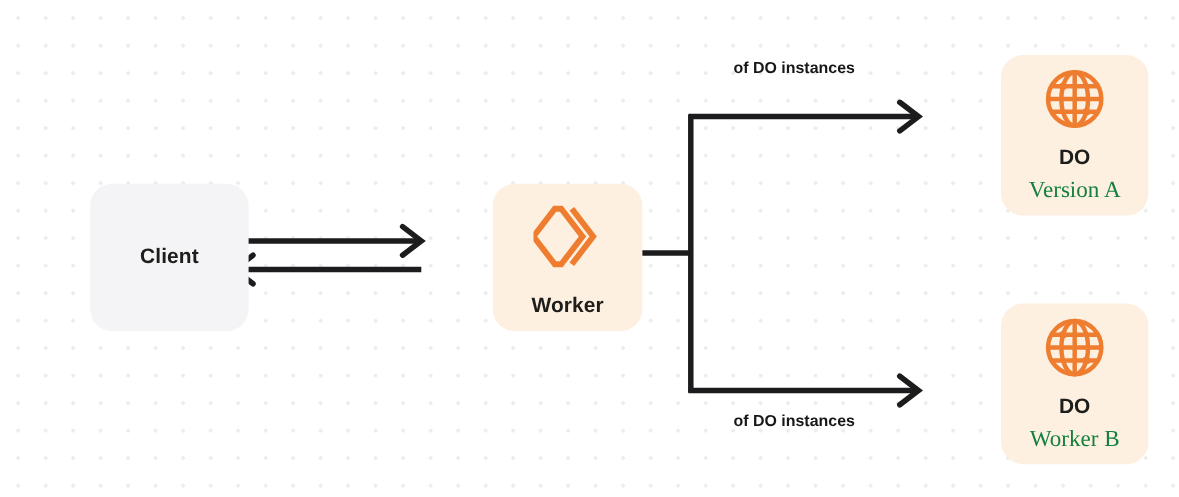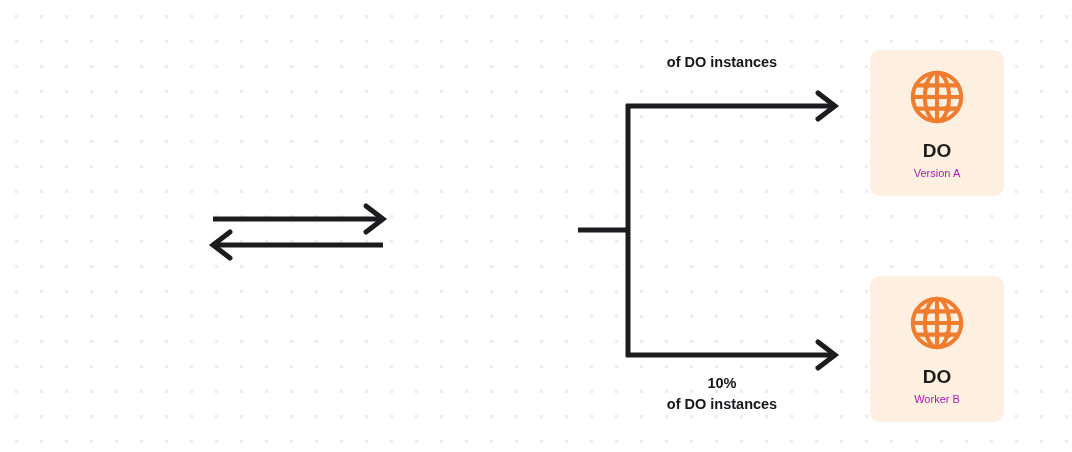--- a/index.html
+++ b/index.html
@@ -15,26 +15,27 @@
     background-image: radial-gradient(circle, #ececed 1.6px, transparent 1.7px);
     background-size: 25px 25px;
     background-position: 4px 4px;
     font-family: "Liberation Sans", sans-serif;
     overflow: hidden;
   }
 
   
   .node {
     position: absolute;
-    border-radius: 10px;
+    border-radius: 20px;
     display: flex;
     flex-direction: column;
     align-items: center;
     justify-content: center;
     box-sizing: border-box;
+    margin-left: 40px;
   }
   .node-client {
     left: 42px;
     top: 167px;
     width: 144px;
     height: 134px;
     background: #f4f4f6;
   }
   .node-worker {
     left: 408px;
@@ -60,25 +61,26 @@
   }
 
   .node-label {
     font-size: 19px;
     font-weight: bold;
     color: #1d1d1b;
     letter-spacing: 0.1px;
     line-height: 1.2;
   }
   .node-sublabel {
-    font-size: 11px;
+    font-size: 21px;
     font-weight: normal;
-    color: #a21caf;
+    color: #15803d;
     line-height: 1.3;
     margin-top: 3px;
+    font-family: Liberation Serif, serif;
   }
   .icon-wrap {
     display: block;
     line-height: 0;
   }
   .worker-icon-wrap { margin-bottom: 22px; }
   .do-icon-wrap { margin-bottom: 12px; }
 
   
   #wires {
@@ -131,21 +133,35 @@
       <line x1="626" y1="106" x2="833" y2="106" stroke="#1c1c1e" stroke-width="5" stroke-linecap="butt"></line>
       <polyline points="818,93 835,106 818,119" fill="none" stroke="#1c1c1e" stroke-width="5" stroke-linecap="round" stroke-linejoin="miter"></polyline>
     </g>
 
     <g>
       <line x1="626" y1="355" x2="833" y2="355" stroke="#1c1c1e" stroke-width="5" stroke-linecap="butt"></line>
       <polyline points="818,342 835,355 818,368" fill="none" stroke="#1c1c1e" stroke-width="5" stroke-linecap="round" stroke-linejoin="miter"></polyline>
     </g>
   </svg>
 
-
+  <div class="node node-client">
+    <span class="node-label">Client</span>
+  </div>
+
+  <div class="node node-worker">
+    <span class="icon-wrap worker-icon-wrap">
+      <svg width="62" height="62" viewBox="0 0 64 64" xmlns="http://www.w3.org/2000/svg">
+
+        <polygon points="26,6 46,32 26,58 20,58 0,32 20,6" fill="none" stroke="#ef7d2f" stroke-width="5.5" stroke-linejoin="miter"></polygon>
+
+        <polyline points="36,6 56,32 36,58" fill="none" stroke="#ef7d2f" stroke-width="5.5" stroke-linejoin="miter" stroke-linecap="butt"></polyline>
+      </svg>
+    </span>
+    <span class="node-label">Worker</span>
+  </div>
 
   <div class="node node-do-a">
     <span class="icon-wrap do-icon-wrap">
       <svg width="62" height="62" viewBox="0 0 64 64" xmlns="http://www.w3.org/2000/svg">
         <g fill="none" stroke="#ef7d2f" stroke-width="4.2">
           <circle cx="32" cy="32" r="25"></circle>
           <ellipse cx="32" cy="32" rx="12.5" ry="25"></ellipse>
           <line x1="32" y1="7" x2="32" y2="57"></line>
           <line x1="9" y1="20" x2="55" y2="20"></line>
           <line x1="7" y1="32" x2="57" y2="32"></line>
@@ -176,17 +192,16 @@
     </span>
     <span class="node-label">DO</span>
     <span class="node-sublabel">Worker B</span>
   </div>
 
   <div class="edge-label edge-label-top">
     <span class="sub">of DO instances</span>
   </div>
 
   <div class="edge-label edge-label-bot">
-    <span class="pct">10%</span>
     <span class="sub">of DO instances</span>
   </div>
 
 </div>
 
 </body></html>

